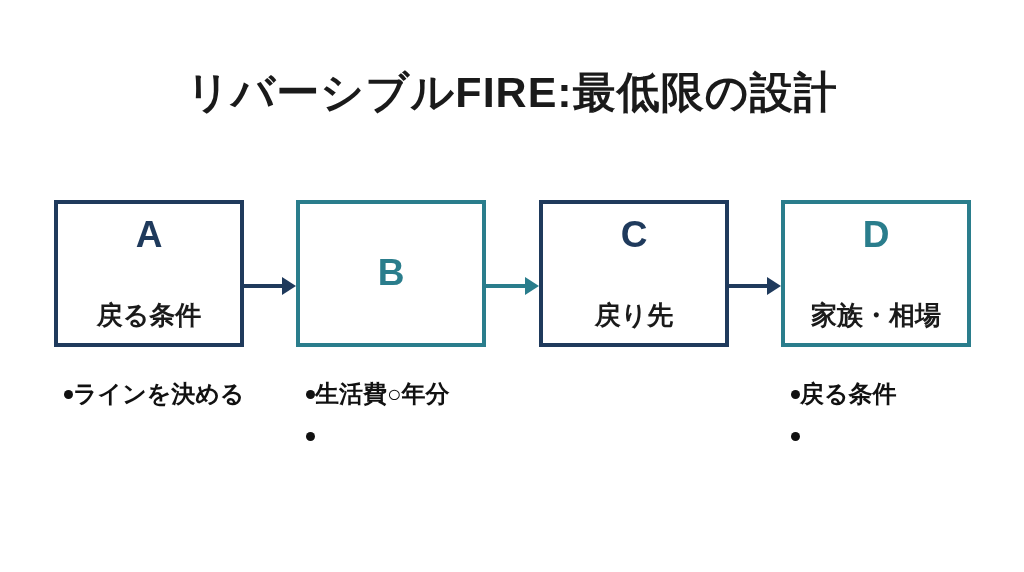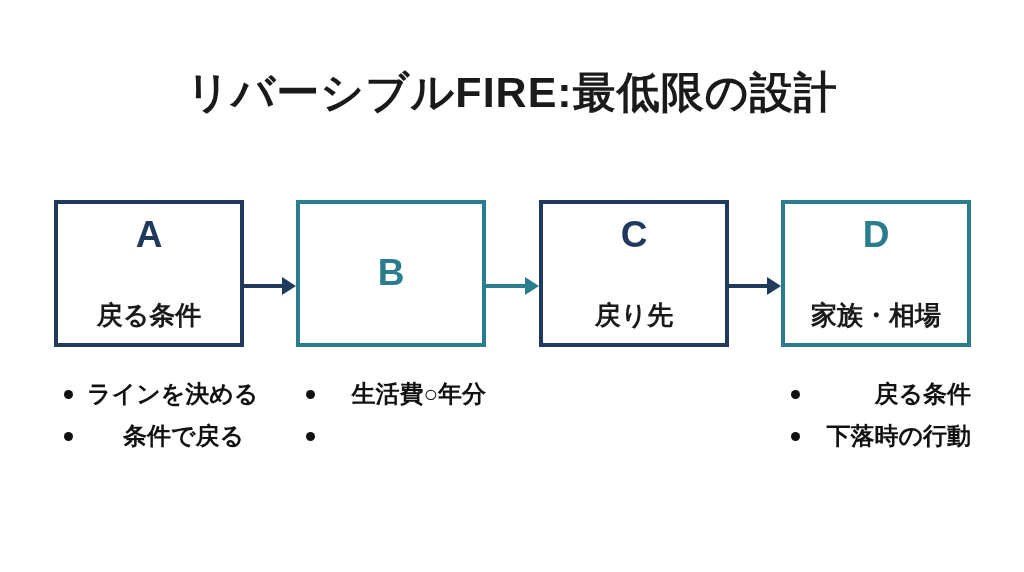--- a/index.html
+++ b/index.html
@@ -47,23 +47,22 @@
   .label{
     font-size:26px;font-weight:700;
     color:#1a1a1a;white-space:nowrap;line-height:1.15;margin-top:41px;
   }
   .bullets{
     list-style:none;
     margin:26px 0 0 0;
     padding:0 0 0 10px;
   }
   .bullets li{
-    display:flex;align-items:center;gap:14px;
+    display:flex;align-items:center;
     height:42px;
-    justify-content:space-between;
   }
   .dot{
     width:9px;height:9px;border-radius:50%;
     background:#111111;flex:0 0 auto;
   }
   .bullet-text{
     font-size:24px;font-weight:700;color:#111111;white-space:nowrap;
   }
   .arrow{position:absolute;top:272px;height:28px;}
   .arrow.a0{left:244px;width:52px;}
@@ -84,24 +83,20 @@
 
   <div class="step s0">
     <div class="box">
       <div class="letter">A</div>
       <div class="label">戻る条件</div>
     </div>
     <ul class="bullets">
       <li>
         <span class="dot"></span>
         <span class="bullet-text">ラインを決める</span>
-      </li>
-      <li>
-        <span class="dot"></span>
-        <span class="bullet-text">条件で戻る</span>
       </li>
     </ul>
   </div>
 
   <div class="arrow a0 navy">
     <svg viewBox="0 0 52 28" preserveAspectRatio="none">
       <line class="shaft" x1="0" y1="14" x2="40" y2="14" stroke-width="4"></line>
       <polygon class="head" points="38,5 52,14 38,23"></polygon>
     </svg>
   </div>
@@ -147,18 +142,17 @@
       <div class="letter">D</div>
       <div class="label">家族・相場</div>
     </div>
     <ul class="bullets">
       <li>
         <span class="dot"></span>
         <span class="bullet-text">戻る条件</span>
       </li>
       <li>
         <span class="dot"></span>
-        <span class="bullet-text">下落時の行動</span>
       </li>
     </ul>
   </div>
 
 </div>
 
 </body></html>

